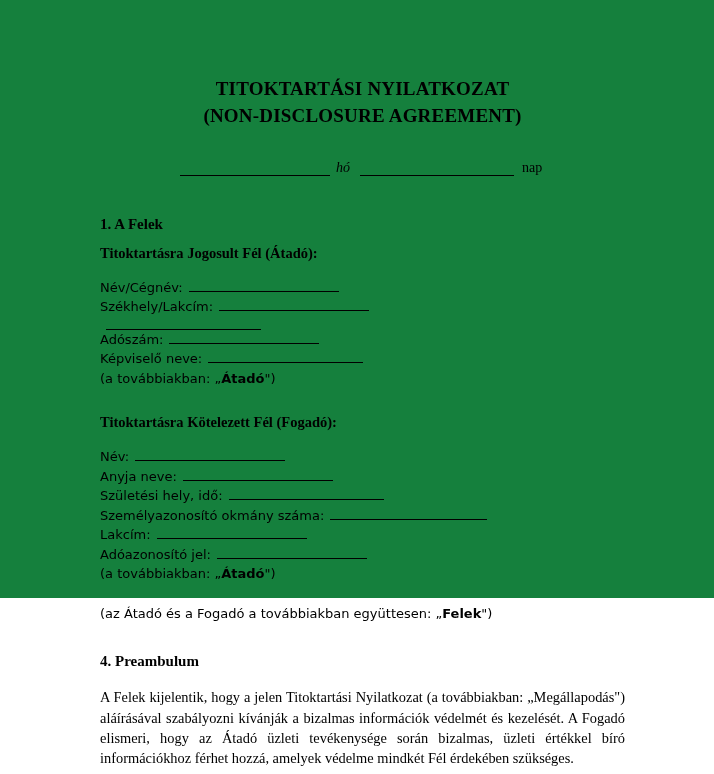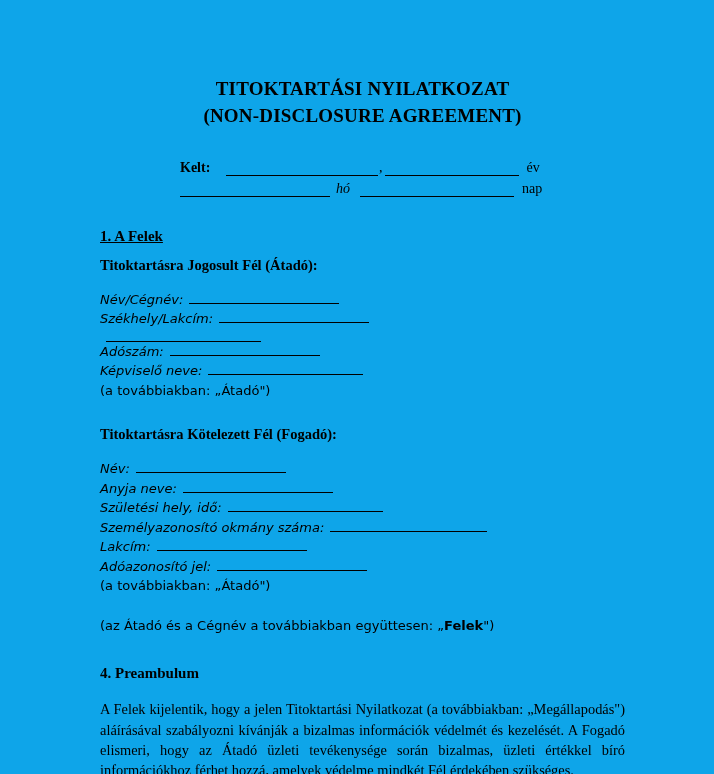--- a/index.html
+++ b/index.html
@@ -12,22 +12,22 @@
     width: 714px;
     height: 774px;
     overflow: hidden;
     position: relative;
     color: #000000;
     -webkit-font-smoothing: antialiased;
   }
   .page {
     position: relative;
     width: 714px;
-    height: 774px;
-    background: #0ea5e9;
+    height: 598px;
+    background: #15803d;
     box-sizing: border-box;
   }
   .content {
     position: absolute;
     left: 100px;
     top: 0;
     width: 525px;
   }
 
   
@@ -93,59 +93,58 @@
     font-weight: bold;
     font-size: 15px;
     margin: 0;
   }
   .h-party {
     font-family: "Liberation Serif", "DejaVu Serif", serif;
     font-weight: bold;
     font-size: 14.5px;
     margin: 0;
   }
-  .sec1-title { margin-top: 31px; text-decoration: underline; }
+  .sec1-title { margin-top: 40px; }
   .party1-title { margin-top: 12px; }
   .party2-title { margin-top: 26px; }
   .sec2-title { margin-top: 30px; }
 
   
   .fields {
     font-family: "DejaVu Sans", "Liberation Sans", sans-serif;
     font-size: 13px;
     margin-top: 16px;
   }
   .field-row {
     display: flex;
     align-items: baseline;
     line-height: 19.5px;
     white-space: nowrap;
   }
   .field-label {
     display: inline-block;
-    font-style: italic;
   }
   .field-fill {
     border-bottom: 1px solid #000000;
     height: 12px;
     margin-left: 6px;
     display: inline-block;
   }
   .w150 { width: 150px; }
   .w155 { width: 155px; }
   .w157 { width: 157px; }
 
   .note-line {
     font-family: "DejaVu Sans", "Liberation Sans", sans-serif;
     font-size: 13px;
     line-height: 19.5px;
     white-space: nowrap;
   }
   .note-line b {
-    font-weight: normal;
+    font-weight: bold;
   }
   .joint-line {
     font-family: "DejaVu Sans", "Liberation Sans", sans-serif;
     font-size: 13px;
     line-height: 19.5px;
     margin-top: 20px;
     white-space: nowrap;
   }
   .joint-line b { font-weight: bold; }
 
@@ -165,27 +164,20 @@
 
 <div class="page">
   <div class="content">
 
     <h1 class="doc-title">
       <span>TITOKTARTÁSI NYILATKOZAT</span>
       <span class="line2">(NON-DISCLOSURE AGREEMENT)</span>
     </h1>
 
     <div class="date-block">
-      <div class="date-row row1">
-        <span class="kelt-label">Kelt:</span>
-        <span class="fill fill-a"></span>
-        <span class="date-sep">,</span>
-        <span class="fill fill-b"></span>
-        <span class="date-unit">év</span>
-      </div>
       <div class="date-row row2">
         <span class="fill fill-c"></span>
         <span class="unit-ho">hó</span>
         <span class="fill fill-d"></span>
         <span class="date-unit">nap</span>
       </div>
     </div>
 
     <h2 class="h-section sec1-title">1. A Felek</h2>
 
@@ -242,21 +234,21 @@
       <div class="field-row">
         <span class="field-label">Adóazonosító jel:</span>
         <span class="field-fill w150"></span>
       </div>
       <div class="note-line">
         <span>(a továbbiakban: „</span><b>Átadó</b><span>")</span>
       </div>
     </div>
 
     <div class="joint-line">
-      <span>(az Átadó és a Cégnév a továbbiakban együttesen: „</span><b>Felek</b><span>")</span>
+      <span>(az Átadó és a Fogadó a továbbiakban együttesen: „</span><b>Felek</b><span>")</span>
     </div>
 
     <h2 class="h-section sec2-title">4. Preambulum</h2>
 
     <p class="body-para para-1">A Felek kijelentik, hogy a jelen Titoktartási Nyilatkozat (a továbbiakban: „Megállapodás") aláírásával szabályozni kívánják a bizalmas információk védelmét és kezelését. A Fogadó elismeri, hogy az Átadó üzleti tevékenysége során bizalmas, üzleti értékkel bíró információkhoz férhet hozzá, amelyek védelme mindkét Fél érdekében szükséges.</p>
 
   </div>
 </div>
 
 </body></html>

